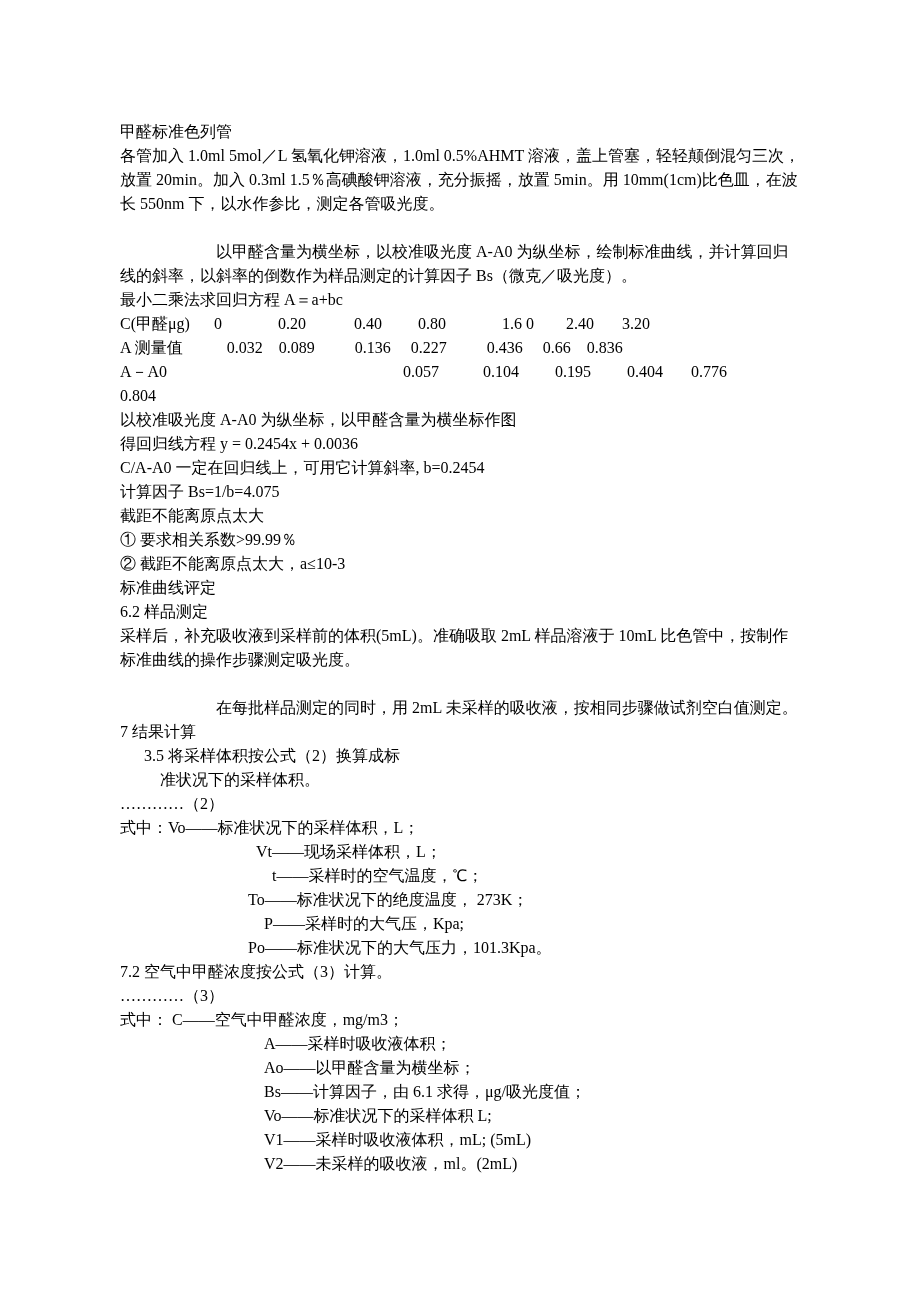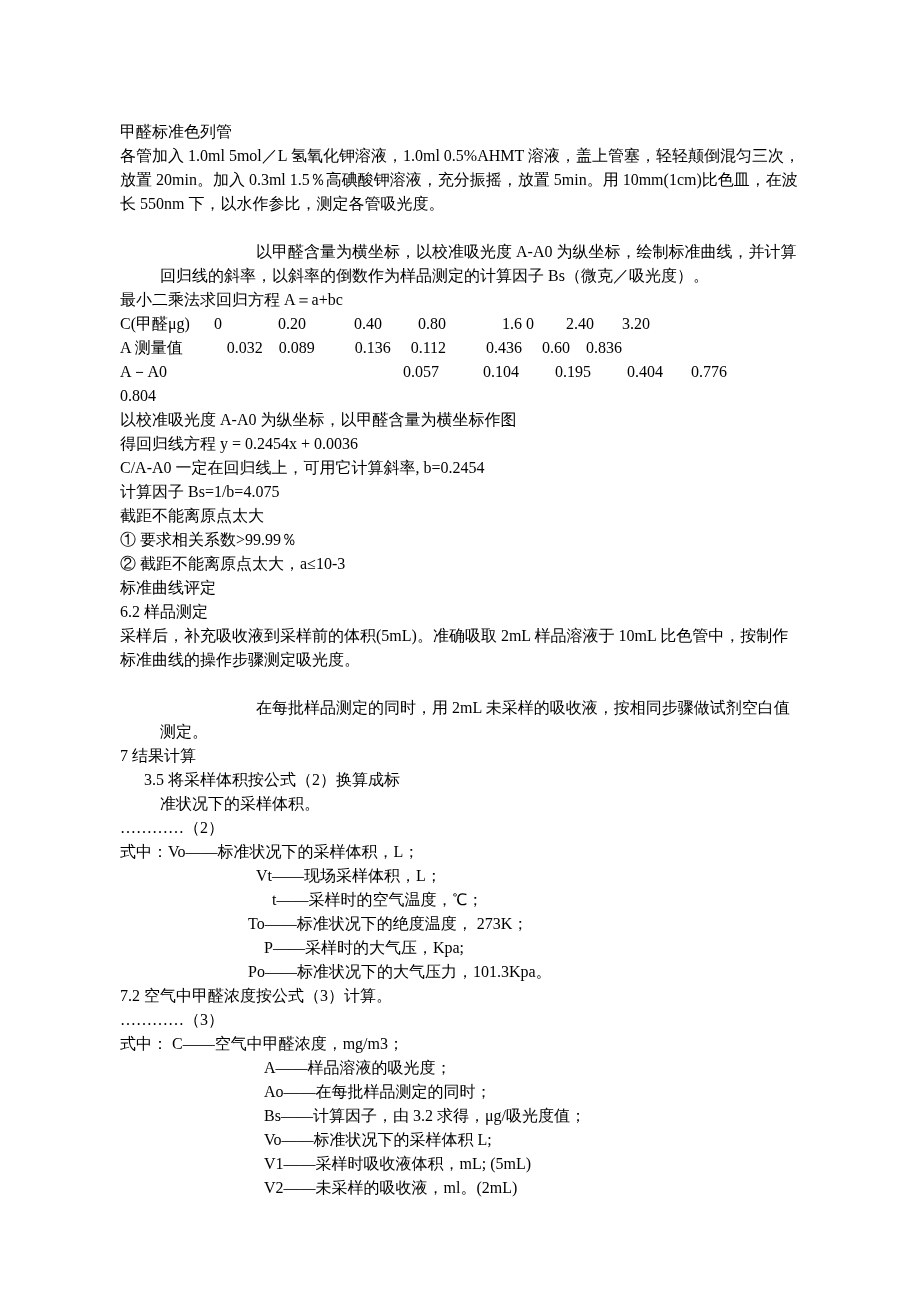--- a/index.html
+++ b/index.html
@@ -7,37 +7,37 @@
       width: 920px;
       min-height: 1302px;
       background: #fff;
       font-family: "SimSun", "宋体", serif;
       font-size: 16px;
       line-height: 1.5;
       color: #000;
       padding: 120px 120px 60px 120px;
     }
     .para { margin: 0; }
-    .indent1 { text-indent: 6em; margin-left: 40px; }
+    .indent1 { text-indent: 6em; }
     .indent-small { padding-left: 1.5em; }
     .indent-small2 { padding-left: 2.5em; font-family: Liberation Serif, serif; }
     .table-row { white-space: pre; font-family: Liberation Serif, serif; }
     .def-list { padding-left: 8.5em; }
     .def-list2 { padding-left: 9em; }
   </style>
 </head>
 <body>
 
 <div class="para">甲醛标准色列管</div>
 <div class="para">各管加入 1.0ml 5mol／L 氢氧化钾溶液，1.0ml 0.5%AHMT 溶液，盖上管塞，轻轻颠倒混匀三次，放置 20min。加入 0.3ml 1.5％高碘酸钾溶液，充分振摇，放置 5min。用 10mm(1cm)比色皿，在波长 550nm 下，以水作参比，测定各管吸光度。</div>
 <div class="para" style="height:1.5em;"></div>
 <div class="para indent1">以甲醛含量为横坐标，以校准吸光度 A-A0 为纵坐标，绘制标准曲线，并计算回归线的斜率，以斜率的倒数作为样品测定的计算因子 Bs（微克／吸光度）。</div>
 <div class="para">最小二乘法求回归方程   A＝a+bc</div>
 <div class="para table-row">C(甲醛μg)      0              0.20            0.40         0.80              1.6 0        2.40       3.20</div>
-<div class="para table-row">A 测量值           0.032    0.089          0.136     0.112          0.436     0.60    0.836</div>
+<div class="para table-row">A 测量值           0.032    0.089          0.136     0.227          0.436     0.66    0.836</div>
 <div class="para table-row">A－A0                                                           0.057           0.104         0.195         0.404       0.776</div>
 <div class="para table-row">0.804</div>
 <div class="para">以校准吸光度 A-A0 为纵坐标，以甲醛含量为横坐标作图</div>
 <div class="para">得回归线方程  y = 0.2454x + 0.0036</div>
 <div class="para">C/A-A0 一定在回归线上，可用它计算斜率, b=0.2454</div>
 <div class="para">计算因子 Bs=1/b=4.075</div>
 <div class="para">截距不能离原点太大</div>
 <div class="para">①    要求相关系数&gt;99.99％</div>
 <div class="para">  ②  截距不能离原点太大，a≤10-3</div>
 <div class="para">标准曲线评定</div>
@@ -51,18 +51,18 @@
 <div class="para">…………（2）</div>
 <div class="para">式中：Vo――标准状况下的采样体积，L；</div>
 <div class="para def-list">Vt――现场采样体积，L；</div>
 <div class="para" style="padding-left:9.5em;">t――采样时的空气温度，℃；</div>
 <div class="para" style="padding-left:8em;">To――标准状况下的绝度温度，  273K；</div>
 <div class="para" style="padding-left:9em;">P――采样时的大气压，Kpa;</div>
 <div class="para" style="padding-left:8em;">Po――标准状况下的大气压力，101.3Kpa。</div>
 <div class="para">7.2  空气中甲醛浓度按公式（3）计算。</div>
 <div class="para">…………（3）</div>
 <div class="para">式中：       C――空气中甲醛浓度，mg/m3；</div>
-<div class="para def-list2">A――样品溶液的吸光度；</div>
-<div class="para def-list2">Ao――在每批样品测定的同时；</div>
-<div class="para def-list2">Bs――计算因子，由 3.2 求得，μg/吸光度值；</div>
+<div class="para def-list2">A――采样时吸收液体积；</div>
+<div class="para def-list2">Ao――以甲醛含量为横坐标；</div>
+<div class="para def-list2">Bs――计算因子，由 6.1 求得，μg/吸光度值；</div>
 <div class="para def-list2">Vo――标准状况下的采样体积 L;</div>
 <div class="para def-list2">V1――采样时吸收液体积，mL; (5mL)</div>
 <div class="para def-list2">V2――未采样的吸收液，ml。(2mL)</div>
 
 </body></html>

